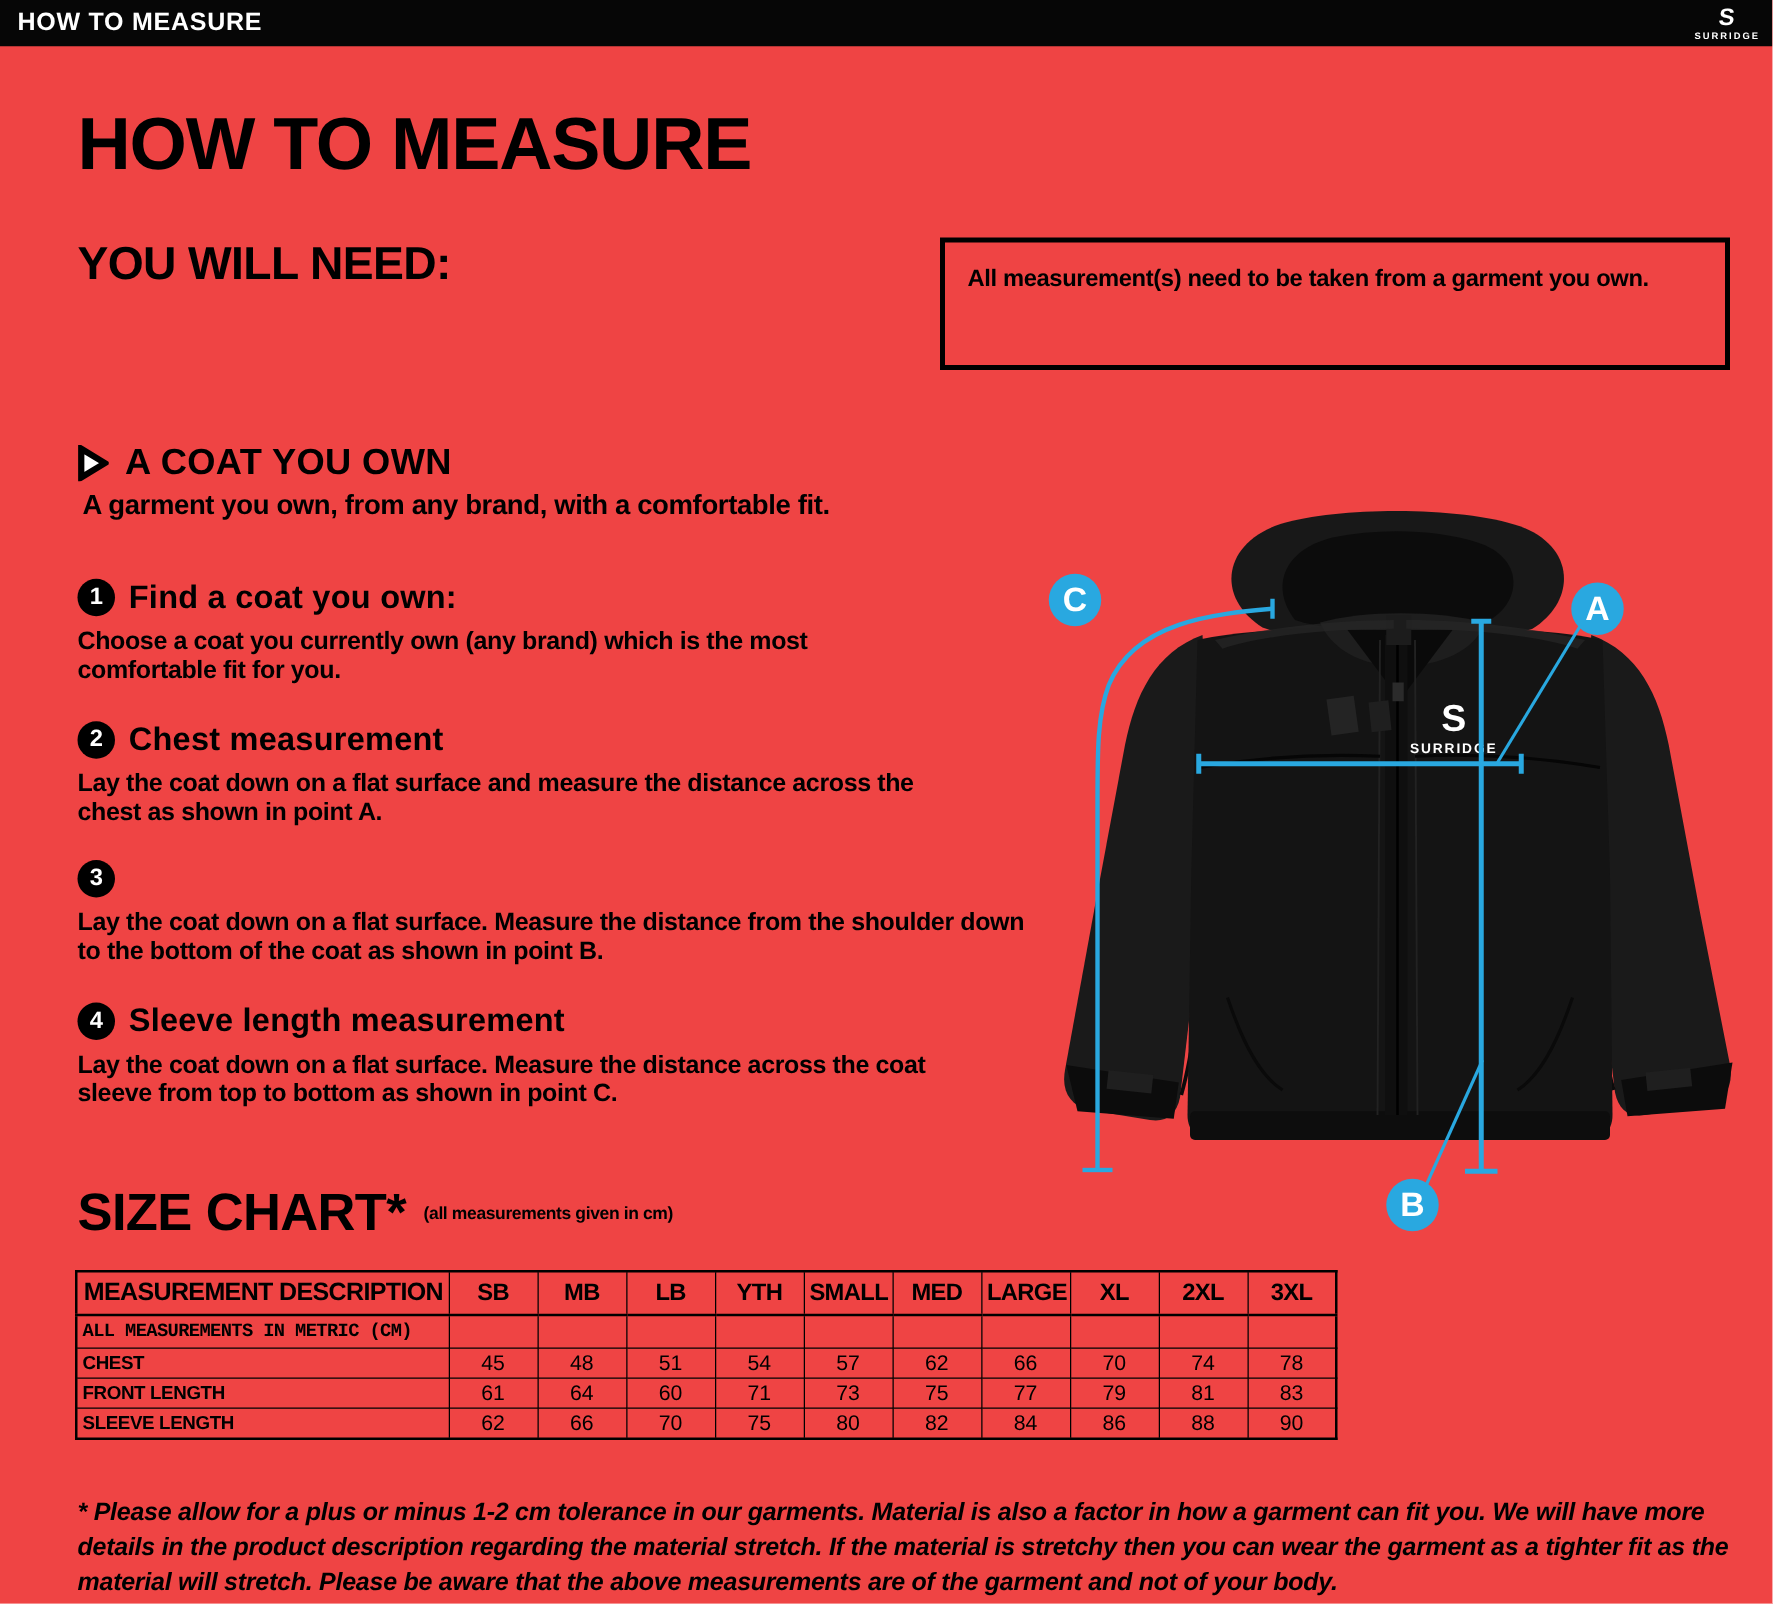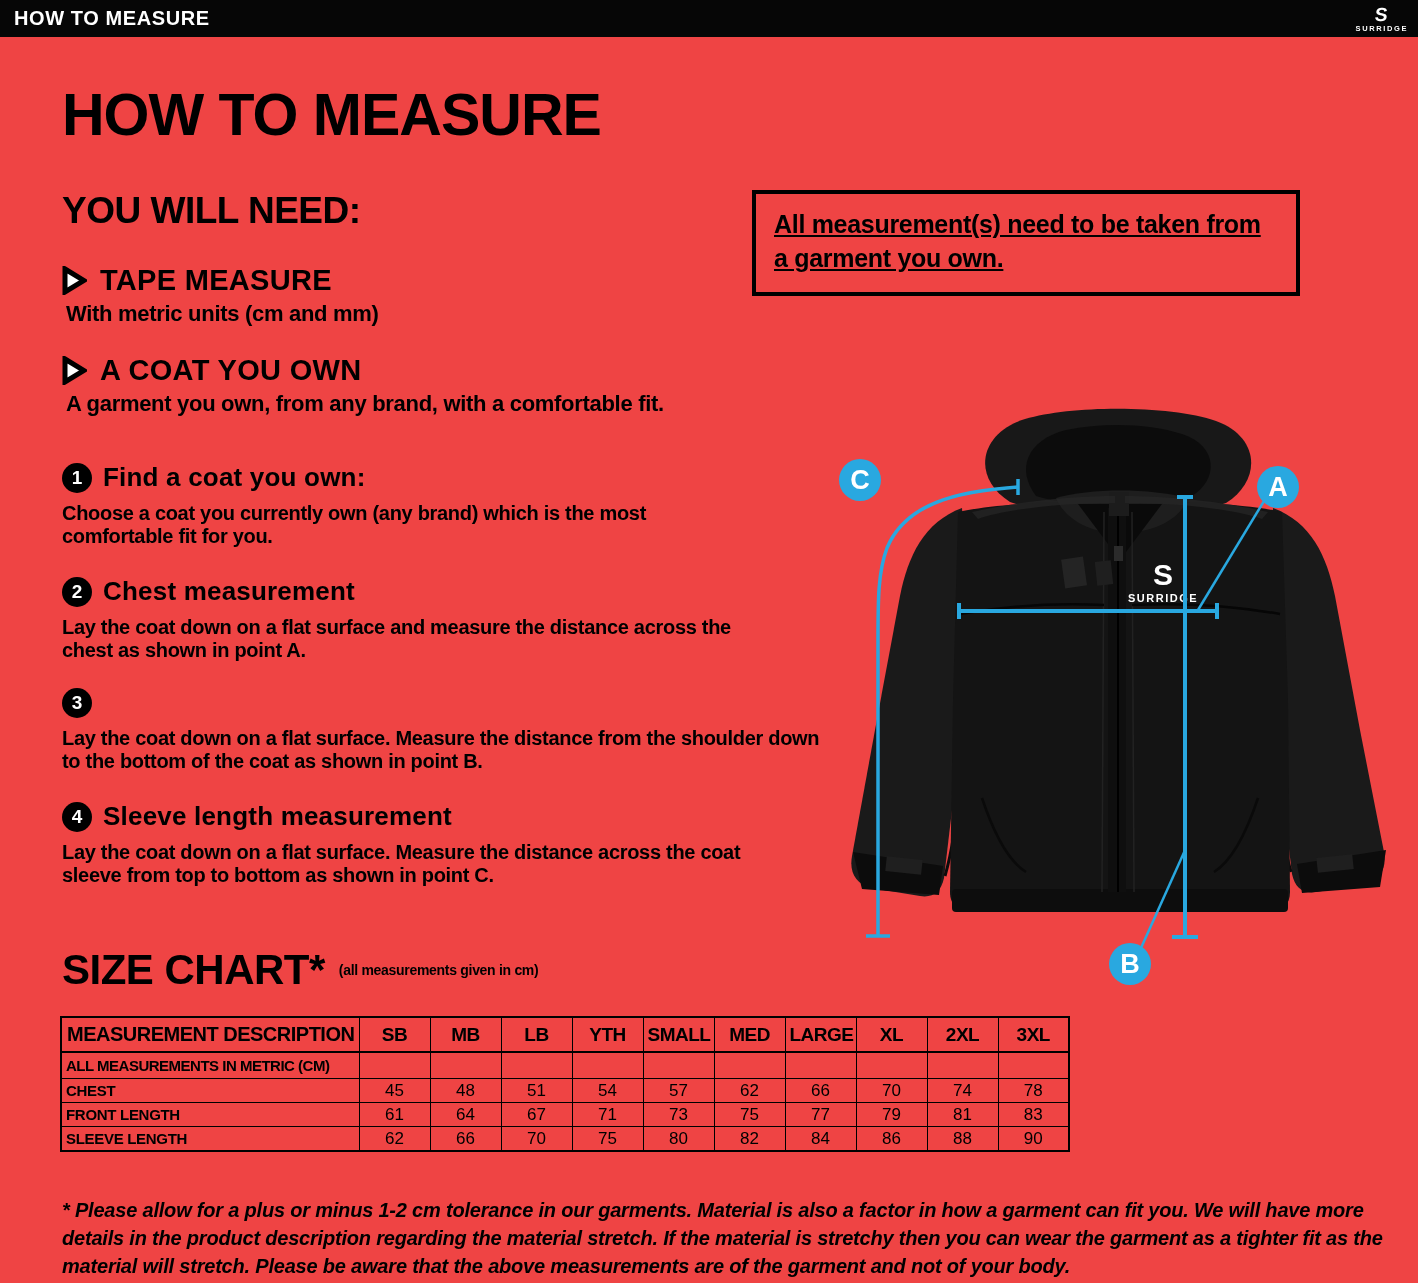--- a/index.html
+++ b/index.html
@@ -13,22 +13,22 @@
   .topbar-title{color:#fff;font-weight:bold;font-size:20px;letter-spacing:.6px;}
   .topbar-logo{display:flex;flex-direction:column;align-items:center;line-height:1;color:#fff;margin-top:1px;}
   .topbar-logo .mark{font-size:19px;font-weight:bold;transform:skewX(-6deg);}
   .topbar-logo .word{font-size:7.5px;font-weight:bold;letter-spacing:1.6px;margin-top:1px;}
 
   
   .h1{position:absolute;left:62px;top:86px;font-size:59px;font-weight:bold;letter-spacing:-1px;line-height:1;}
   .need-heading{position:absolute;left:62px;top:190px;font-size:37px;font-weight:bold;letter-spacing:-.5px;}
 
   
-  .notice{position:absolute;left:752px;top:190px;width:548px;height:106px;box-sizing:border-box;
-          border:4px solid #000;padding:13px 18px;font-size:25px;font-weight:bold;line-height:34px;letter-spacing:-.3px;text-decoration:underline;}
+  .notice{position:absolute;left:752px;top:190px;width:632px;height:106px;box-sizing:border-box;
+          border:4px solid #000;padding:13px 18px;font-size:19px;font-weight:bold;line-height:34px;letter-spacing:-.3px;}
 
   
   .need-item{position:absolute;left:62px;}
   .need-head{display:flex;align-items:center;gap:13px;}
   .tri-icon{display:block;}
   .need-title{font-size:29px;font-weight:bold;letter-spacing:.3px;}
   .need-desc{font-size:22px;font-weight:bold;letter-spacing:-.3px;margin-top:4px;padding-left:4px;}
 
   
   .step{position:absolute;left:62px;}
@@ -41,21 +41,21 @@
   
   .size-head{position:absolute;left:62px;top:946px;display:flex;align-items:center;gap:14px;}
   .size-title{font-size:42px;font-weight:bold;letter-spacing:-.5px;}
   .size-sub{font-size:14px;font-weight:bold;letter-spacing:-.3px;}
   table.size-table{position:absolute;left:60px;top:1016px;border-collapse:collapse;border:2px solid #000;
                    table-layout:fixed;width:1008px;}
   .size-table th,.size-table td{border:1px solid #000;padding:0 4px;overflow:hidden;white-space:nowrap;}
   .size-table thead th{height:33px;font-size:19px;font-weight:bold;letter-spacing:-.5px;border-bottom:2px solid #000;}
   .size-table th.desc{text-align:left;padding-left:5px;font-size:20px;}
   .size-table .metric-row td{height:25px;}
-  .size-table .metric-row .lab{font-size:15px;font-weight:bold;letter-spacing:-.5px;text-align:left;}
+  .size-table .metric-row .lab{font-size:15px;font-weight:bold;letter-spacing:-.5px;text-align:left;font-family:Liberation Mono, monospace;}
   .size-table .data-row td{height:23px;font-size:17px;text-align:center;}
   .size-table .data-row td.lab{font-size:15px;font-weight:bold;letter-spacing:-.3px;text-align:left;}
 
   
   .footnote{position:absolute;left:62px;top:1196px;width:1345px;font-size:20px;font-weight:bold;
             font-style:italic;line-height:28px;letter-spacing:-.2px;}
 
   
   .diagram{position:absolute;left:820px;top:400px;width:600px;height:600px;}
 </style>
@@ -71,29 +71,20 @@
       <span class="word">SURRIDGE</span>
     </span>
   </div>
 
   <div class="h1">HOW TO MEASURE</div>
 
   <div class="need-heading">YOU WILL NEED:</div>
 
   <div class="notice">All measurement(s) need to be taken from a garment you own.</div>
 
-  <div class="need-item" style="top:264px;">
-    <div class="need-head">
-      <svg class="tri-icon" width="25" height="29" viewBox="0 0 25 29">
-        <polygon points="3,3 22,14.5 3,26" fill="#fff" stroke="#000" stroke-width="5" stroke-linejoin="miter"></polygon>
-      </svg>
-      <span class="need-title">TAPE MEASURE</span>
-    </div>
-    <div class="need-desc">With metric units (cm and mm)</div>
-  </div>
 
   <div class="need-item" style="top:354px;">
     <div class="need-head">
       <svg class="tri-icon" width="25" height="29" viewBox="0 0 25 29">
         <polygon points="3,3 22,14.5 3,26" fill="#fff" stroke="#000" stroke-width="5" stroke-linejoin="miter"></polygon>
       </svg>
       <span class="need-title">A COAT YOU OWN</span>
     </div>
     <div class="need-desc">A garment you own, from any brand, with a comfortable fit.</div>
   </div>
@@ -258,21 +249,21 @@
         <td>62</td>
         <td>66</td>
         <td>70</td>
         <td>74</td>
         <td>78</td>
       </tr>
       <tr class="data-row">
         <td class="lab">FRONT LENGTH</td>
         <td>61</td>
         <td>64</td>
-        <td>67</td>
+        <td>60</td>
         <td>71</td>
         <td>73</td>
         <td>75</td>
         <td>77</td>
         <td>79</td>
         <td>81</td>
         <td>83</td>
       </tr>
       <tr class="data-row">
         <td class="lab">SLEEVE LENGTH</td>

